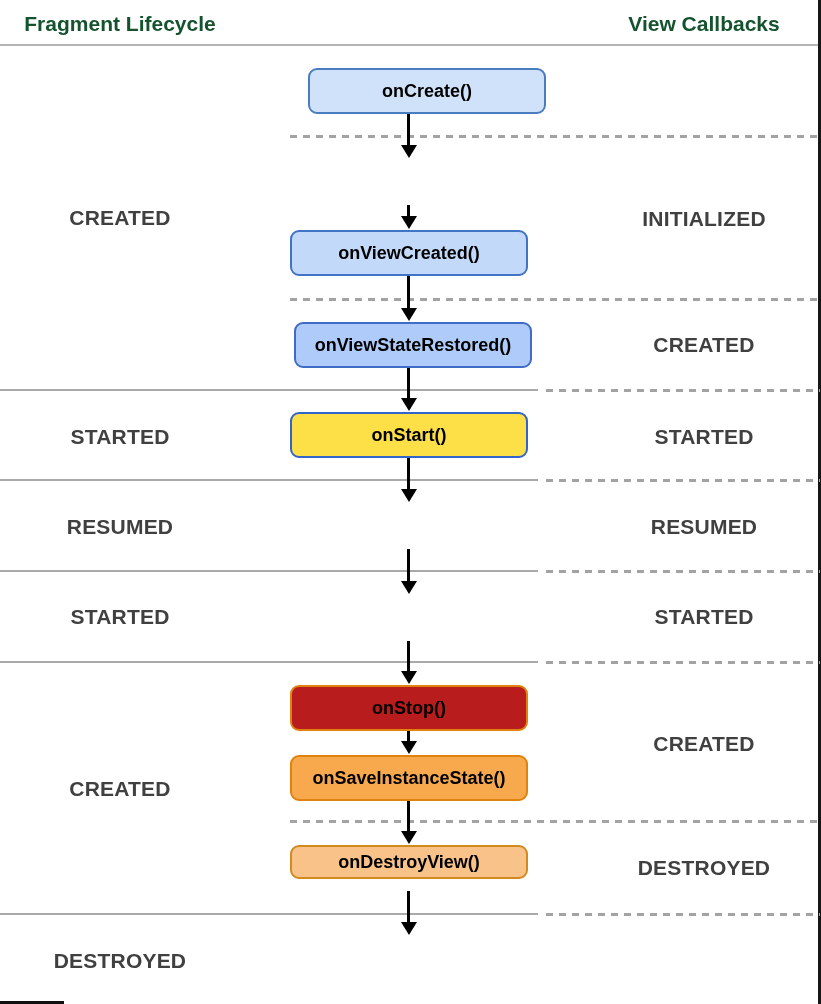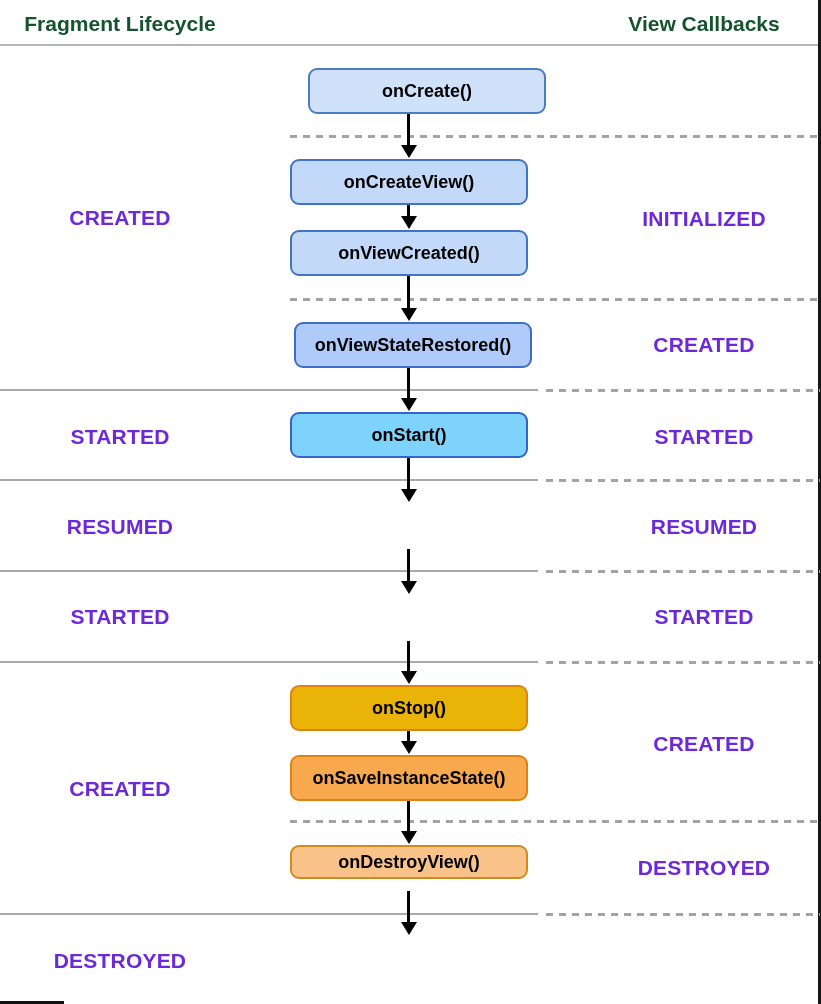--- a/index.html
+++ b/index.html
@@ -14,21 +14,21 @@
   #hdrline{position:absolute;left:0;top:44px;width:821px;height:2px;background:#b5b5b5;}
   #rightedge{position:absolute;right:0;top:0;width:3px;height:1004px;background:#161616;}
   #bottomedge{position:absolute;left:0;bottom:0;width:64px;height:3px;background:#111;}
   .box{
     position:absolute;box-sizing:border-box;border:2px solid;border-radius:9px;
     display:flex;align-items:center;justify-content:center;
     font-size:18px;font-weight:bold;color:#000;white-space:nowrap;
   }
   .state{
     position:absolute;transform:translate(-50%,-50%);
-    font-size:21px;font-weight:bold;color:#6d28d9;white-space:nowrap;letter-spacing:.2px;
+    font-size:21px;font-weight:bold;color:#404040;white-space:nowrap;letter-spacing:.2px;
   }
   .solid{position:absolute;height:2px;}
   .dash{position:absolute;height:3px;}
   .stem{position:absolute;width:3px;}
   .head{
     position:absolute;width:0;height:0;
     border-left:8px solid transparent;border-right:8px solid transparent;
     border-top:13px solid #000;
   }
 </style>
@@ -68,25 +68,24 @@
     <div class="head" style="left: 401px; top: 581px; border-top-color: rgb(0, 0, 0);"></div>
     <div class="stem" style="left: 407px; top: 641px; height: 32px; background: rgb(0, 0, 0);"></div>
     <div class="head" style="left: 401px; top: 671px; border-top-color: rgb(0, 0, 0);"></div>
     <div class="stem" style="left: 407px; top: 731px; height: 12px; background: rgb(0, 0, 0);"></div>
     <div class="head" style="left: 401px; top: 741px; border-top-color: rgb(0, 0, 0);"></div>
     <div class="stem" style="left: 407px; top: 801px; height: 32px; background: rgb(0, 0, 0);"></div>
     <div class="head" style="left: 401px; top: 831px; border-top-color: rgb(0, 0, 0);"></div>
     <div class="stem" style="left: 407px; top: 891px; height: 33px; background: rgb(0, 0, 0);"></div>
     <div class="head" style="left: 401px; top: 922px; border-top-color: rgb(0, 0, 0);"></div>
     <div class="box" style="left: 290px; top: 68px; width: 238px; height: 46px; background: rgb(208, 226, 250); border-color: rgb(74, 124, 192); margin-left: 18px;">onCreate()</div>
-    <div class="box" style="left: 290px; top: 159px; width: 238px; height: 46px; background: rgb(194, 217, 249); border-color: rgb(66, 115, 198);">onCreateView()</div>
     <div class="box" style="left: 290px; top: 230px; width: 238px; height: 46px; background: rgb(194, 217, 249); border-color: rgb(66, 115, 198);">onViewCreated()</div>
     <div class="box" style="left: 294px; top: 322px; width: 238px; height: 46px; background: rgb(174, 203, 250); border-color: rgb(62, 108, 198);">onViewStateRestored()</div>
-    <div class="box" style="left: 290px; top: 412px; width: 238px; height: 46px; background: #7dd3fc; border-color: rgb(52, 100, 201);">onStart()</div>
-    <div class="box" style="left: 290px; top: 685px; width: 238px; height: 46px; background: #eab308; border-color: rgb(224, 131, 14);">onStop()</div>
+    <div class="box" style="left: 290px; top: 412px; width: 238px; height: 46px; background: #fde047; border-color: rgb(52, 100, 201);">onStart()</div>
+    <div class="box" style="left: 290px; top: 685px; width: 238px; height: 46px; background: #b91c1c; border-color: rgb(224, 131, 14);">onStop()</div>
     <div class="box" style="left: 290px; top: 755px; width: 238px; height: 46px; background: rgb(248, 169, 78); border-color: rgb(224, 131, 14);">onSaveInstanceState()</div>
     <div class="box" style="left: 290px; top: 845px; width: 238px; height: 34px; background: rgb(249, 194, 136); border-color: rgb(210, 138, 30);">onDestroyView()</div>
     <div class="state" style="left: 120px; top: 218px;">CREATED</div>
     <div class="state" style="left: 120px; top: 437px;">STARTED</div>
     <div class="state" style="left: 120px; top: 527px;">RESUMED</div>
     <div class="state" style="left: 120px; top: 617px;">STARTED</div>
     <div class="state" style="left: 120px; top: 789px;">CREATED</div>
     <div class="state" style="left: 120px; top: 961px;">DESTROYED</div>
     <div class="state" style="left: 704px; top: 219px;">INITIALIZED</div>
     <div class="state" style="left: 704px; top: 345px;">CREATED</div>

